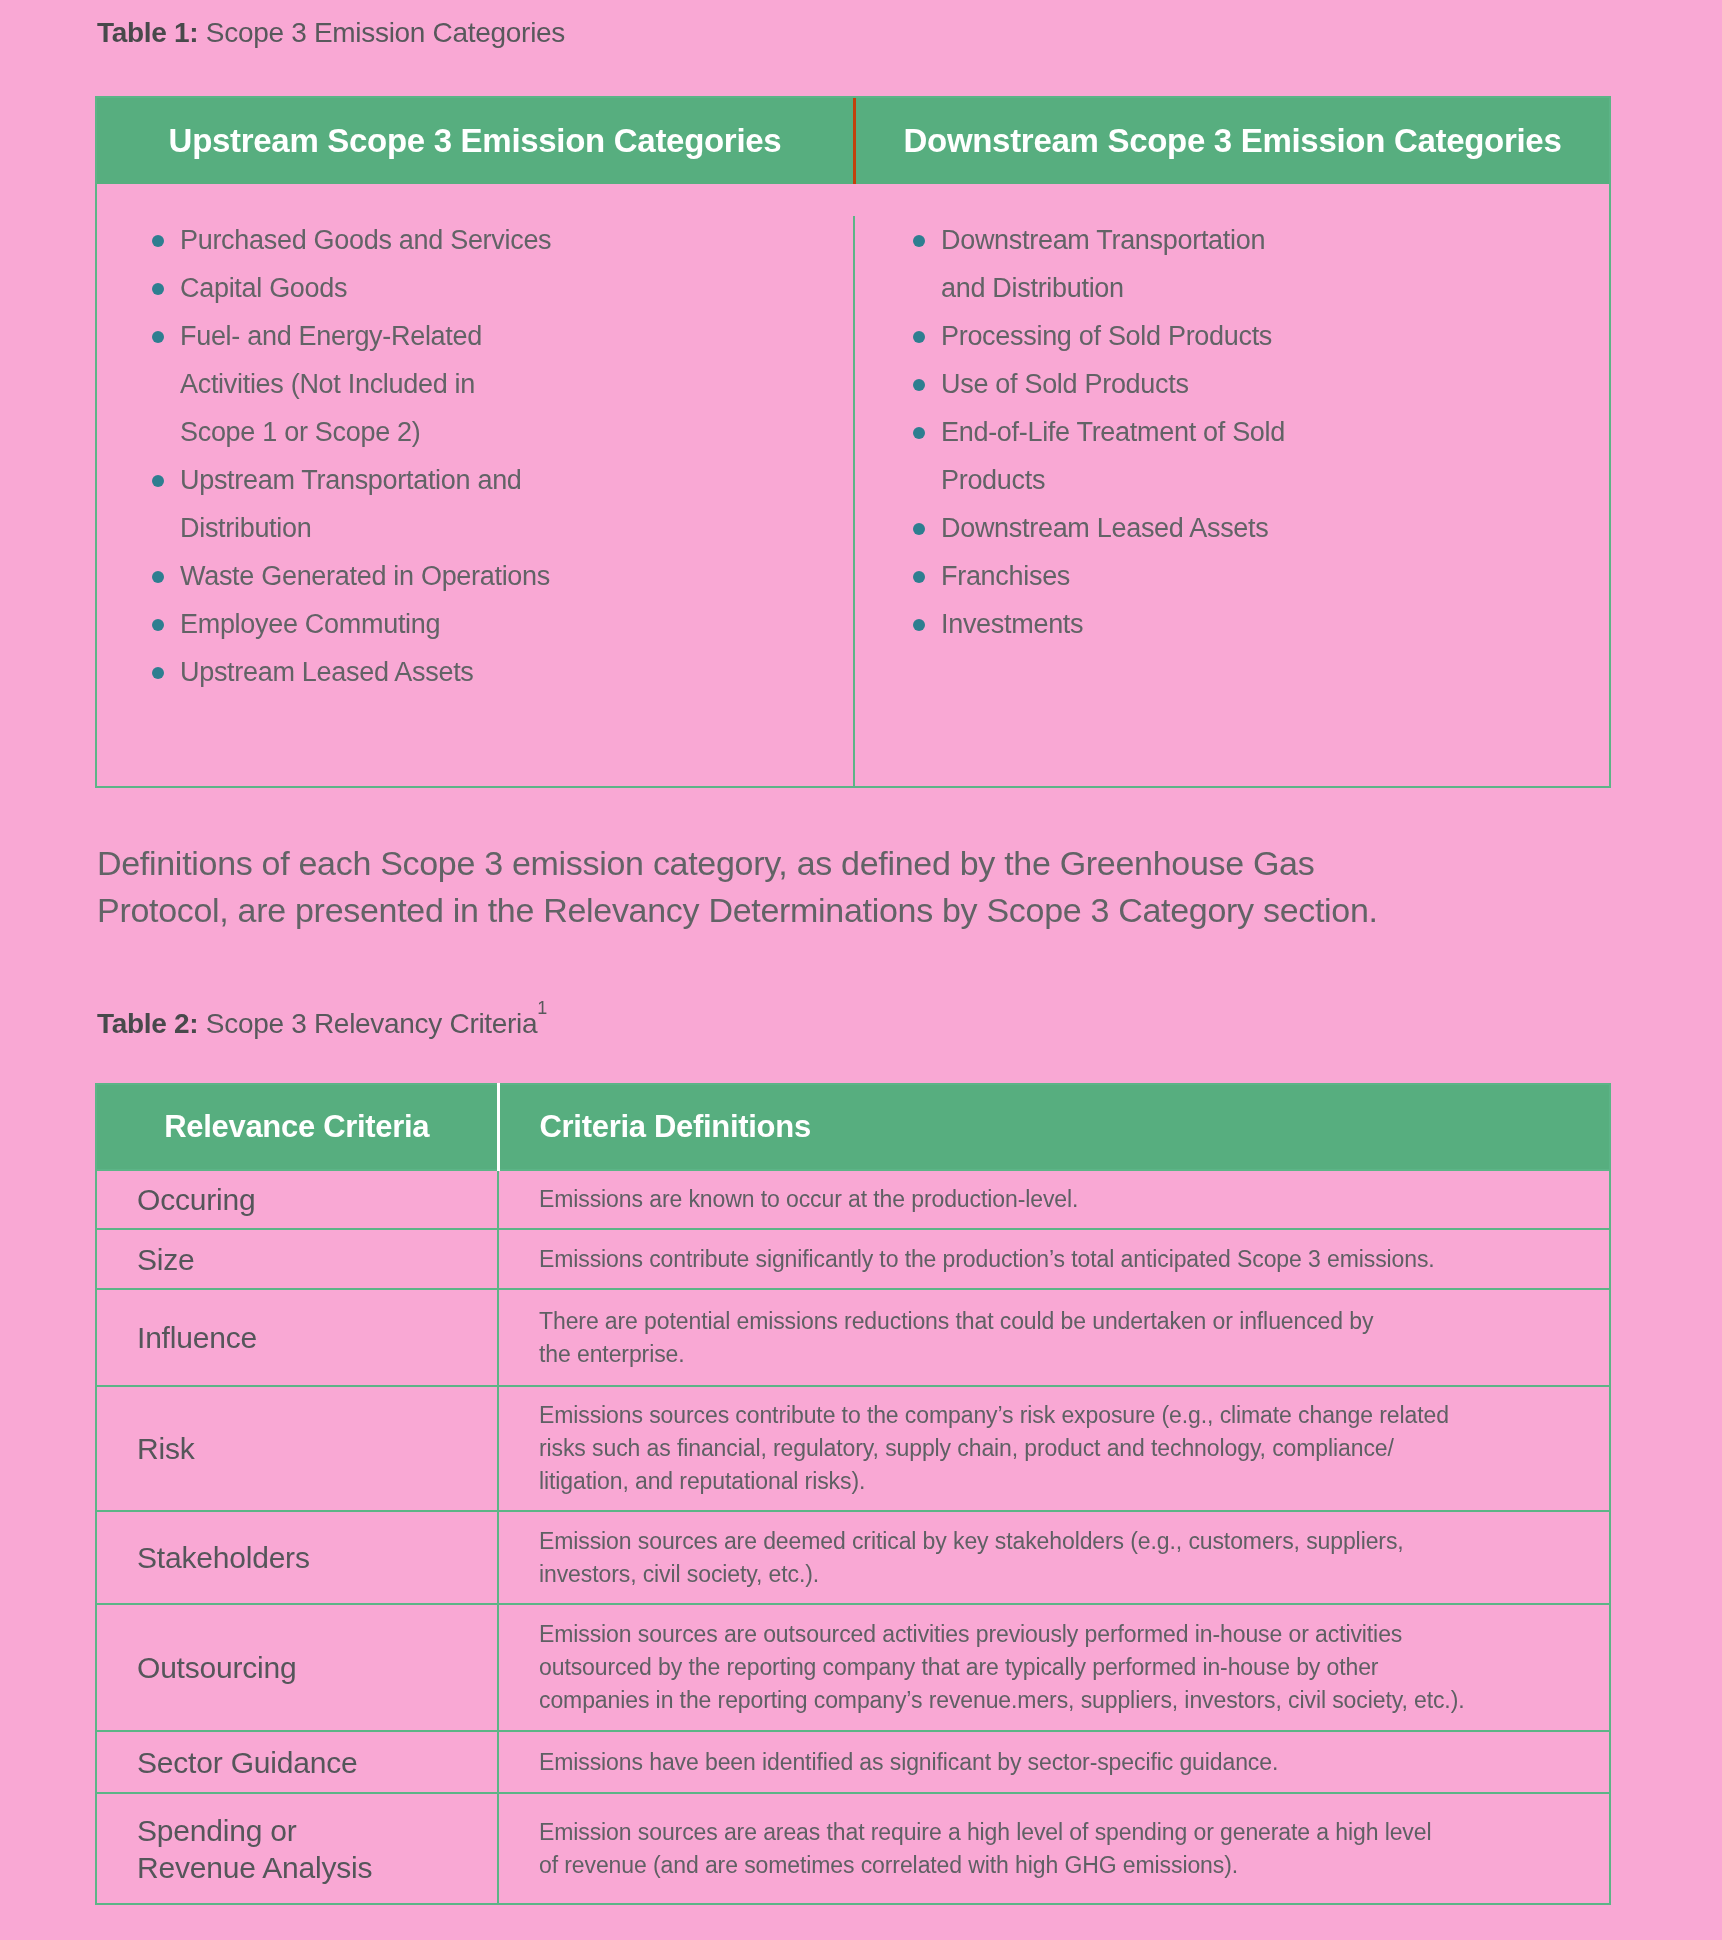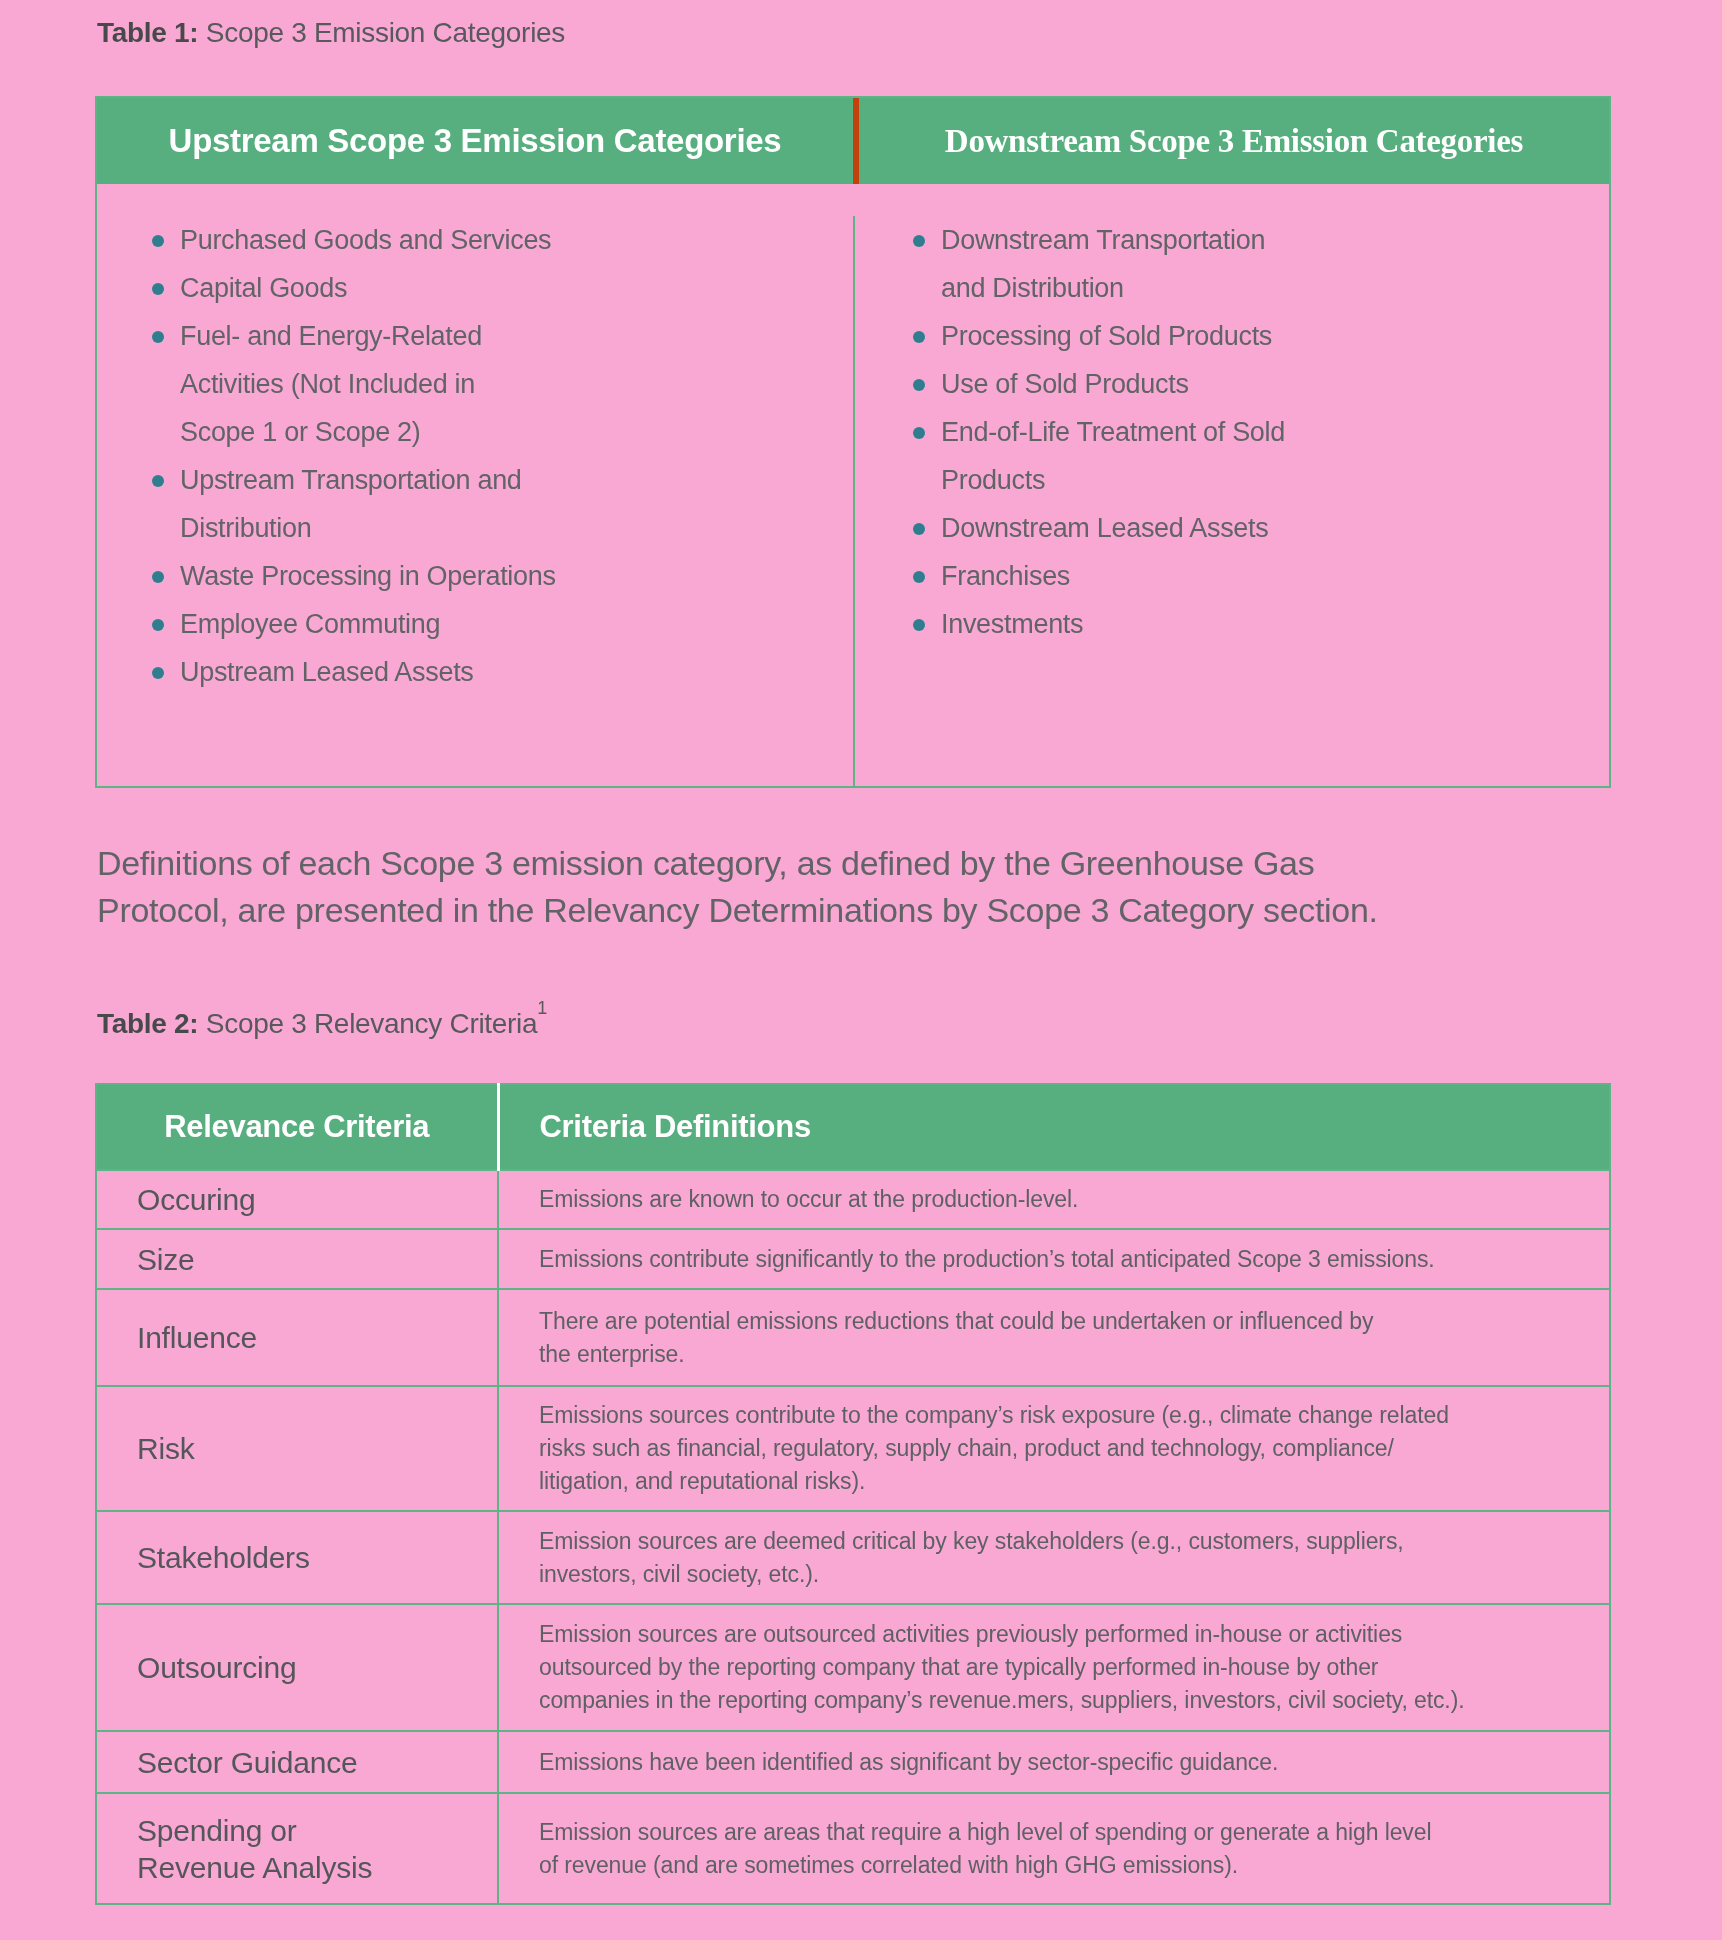--- a/index.html
+++ b/index.html
@@ -39,21 +39,21 @@
     background: #57ae7f;
     color: #ffffff;
     font-size: 33px;
     font-weight: bold;
     letter-spacing: -0.3px;
     text-align: center;
     height: 86px;
     line-height: 86px;
     white-space: nowrap;
   }
-  .t1-th-right { border-left: 6px solid #c2410c; font-family: Liberation Serif, serif; }
+  .t1-th-right { border-left: 3px solid #c2410c; }
   .t1-body { display: grid; grid-template-columns: 1fr 1fr; min-height: 602px; }
   .t1-col {
     list-style: none;
     margin: 32px 0 0 0;
     padding: 0 15px 0 55px;
     box-sizing: border-box;
   }
   .t1-col-right { border-left: 2px solid #5cb487; padding-left: 58px; }
   .t1-col li {
     display: flex;
@@ -164,21 +164,21 @@
 Activities (Not Included in
 Scope 1 or Scope 2)</span>
           </li>
         <li>
             <span class="dot"></span>
             <span class="li-text">Upstream Transportation and
 Distribution</span>
           </li>
         <li>
             <span class="dot"></span>
-            <span class="li-text">Waste Processing in Operations</span>
+            <span class="li-text">Waste Generated in Operations</span>
           </li>
         <li>
             <span class="dot"></span>
             <span class="li-text">Employee Commuting</span>
           </li>
         <li>
             <span class="dot"></span>
             <span class="li-text">Upstream Leased Assets</span>
           </li>
       </ul>

